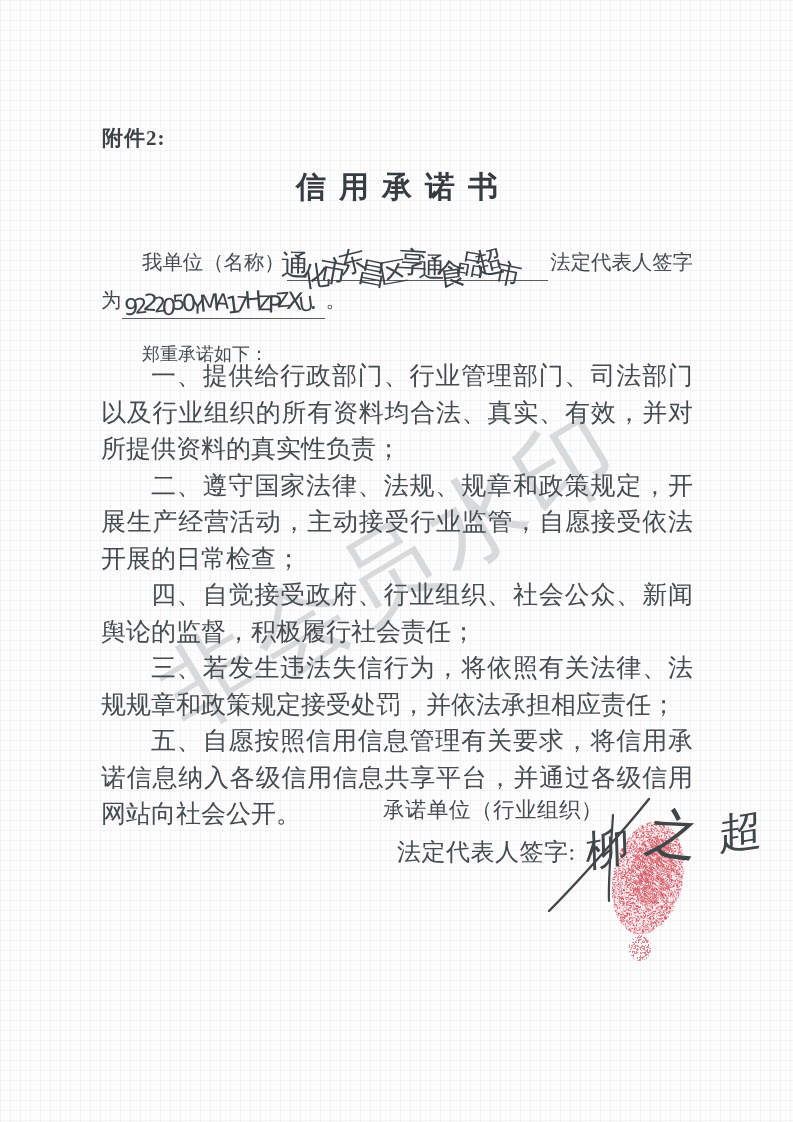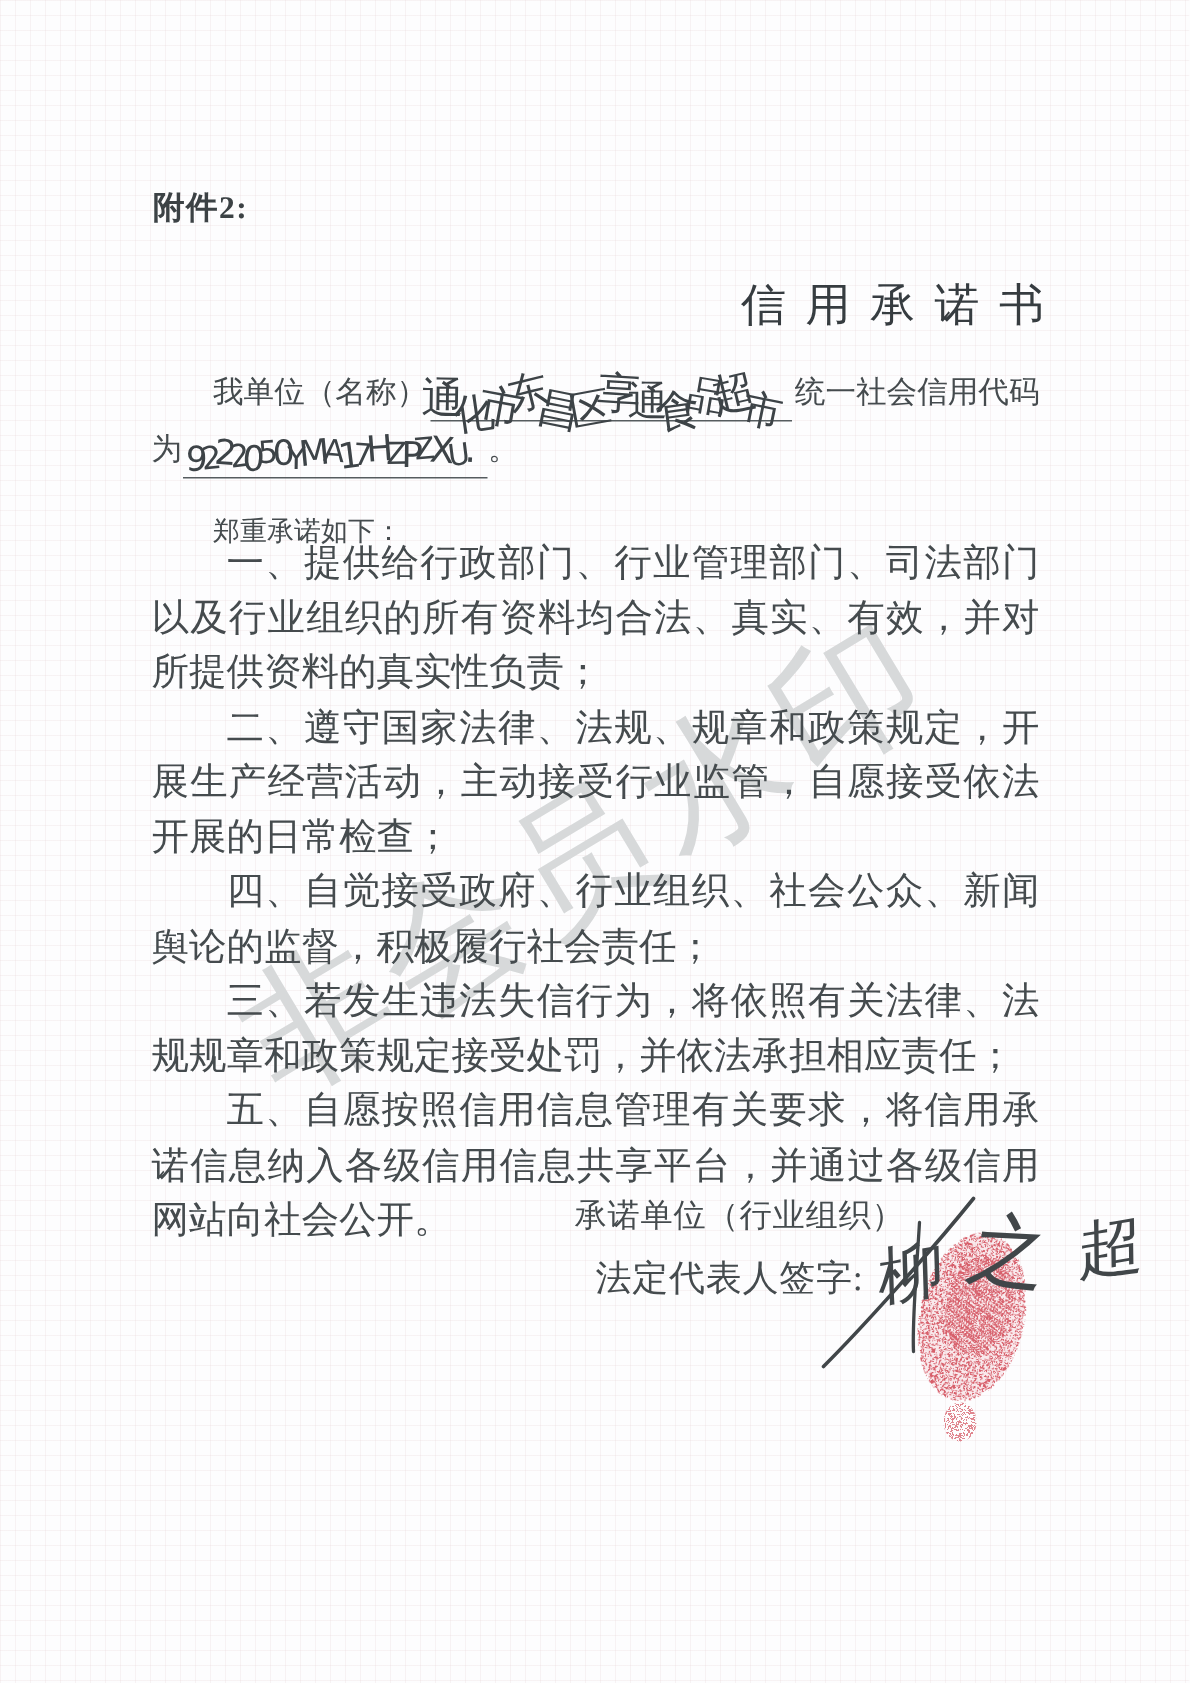--- a/index.html
+++ b/index.html
@@ -26,22 +26,22 @@
     font-size:96px;letter-spacing:7px;white-space:nowrap;
     color:#d7d9da;z-index:1;user-select:none;
   }
   .content{position:absolute;left:0;top:0;width:709px;height:1122px;z-index:2;color:#454b4e;}
   .attach{
     position:absolute;left:102px;top:124px;
     font-size:21px;font-weight:700;color:#3c4245;letter-spacing:1px;
   }
   .title{
     position:absolute;left:101px;top:167px;width:592px;
-    text-align:right;font-size:30px;font-weight:400;color:#363c40;
-    letter-spacing:13px;text-indent:13px;margin:16px;
+    text-align:center;font-size:30px;font-weight:700;color:#363c40;
+    letter-spacing:13px;text-indent:13px;margin:0;
   }
   .bodyline{
     position:absolute;left:101px;width:592px;height:38px;
     font-size:20.4px;line-height:38px;
   }
   .intro1{top:243px;display:flex;align-items:baseline;}
   .intro1 .lead{padding-left:41px;white-space:nowrap;}
   .intro2{top:281px;display:flex;align-items:baseline;}
   .blank{
     position:relative;border-bottom:1.6px solid #565c5f;height:30px;align-self:flex-end;
@@ -83,21 +83,21 @@
 
     <div class="attach">附件2:</div>
 
     <h1 class="title">信用承诺书</h1>
 
     <div class="bodyline intro1">
       <span class="lead">我单位（名称）</span>
       <span class="blank name">
         <span class="hw hw-name"><span style="display: inline-block; transform: rotate(1.8deg) translateY(-5.1px) scale(1.01);">通</span><span style="display: inline-block; transform: rotate(-7.2deg) translateY(6.2px) scale(0.98);">化</span><span style="display: inline-block; transform: rotate(11.1deg) translateY(1.1px) scale(1.02);">市</span><span style="display: inline-block; transform: rotate(-12.9deg) translateY(-6.9px) scale(0.97);">东</span><span style="display: inline-block; transform: rotate(12.3deg) translateY(3.4px) scale(1.03);">昌</span><span style="display: inline-block; transform: rotate(-9.3deg) translateY(4.7px) scale(0.97);">区</span><span style="display: inline-block; transform: rotate(4.5deg) translateY(-6.4px) scale(1.04);">享</span><span style="display: inline-block; transform: rotate(1.2deg) translateY(-0.6px) scale(0.96);">通</span><span style="display: inline-block; transform: rotate(-6.6deg) translateY(6.8px) scale(1.05);">食</span><span style="display: inline-block; transform: rotate(10.8deg) translateY(-3.8px) scale(0.95);">品</span><span style="display: inline-block; transform: rotate(-12.8deg) translateY(-4.3px) scale(1.05);">超</span><span style="display: inline-block; transform: rotate(12.5deg) translateY(6.6px) scale(0.94);">市</span></span>
       </span>
-      <span class="tail">统一社会信用代码</span>
+      <span class="tail">法定代表人签字</span>
     </div>
 
     <div class="bodyline intro2">
       <span>为</span>
       <span class="blank code">
         <span class="hw hw-code"><span style="display: inline-block; transform: rotate(2.5deg) translateY(1.6px) scale(1.04);">9</span><span style="display: inline-block; transform: rotate(-4.6deg) translateY(1.3px) scale(0.96);">2</span><span style="display: inline-block; transform: rotate(5.8deg) translateY(-2.4px) scale(1.05);">2</span><span style="display: inline-block; transform: rotate(-5.9deg) translateY(0.3px) scale(0.95);">2</span><span style="display: inline-block; transform: rotate(4.9deg) translateY(2.3px) scale(1.06);">0</span><span style="display: inline-block; transform: rotate(-2.9deg) translateY(-1.8px) scale(0.94);">5</span><span style="display: inline-block; transform: rotate(0.4deg) translateY(-1.1px) scale(1.06);">0</span><span style="display: inline-block; transform: rotate(2.2deg) translateY(2.5px) scale(0.93);">Y</span><span style="display: inline-block; transform: rotate(-4.4deg) translateY(-0.5px) scale(1.07);">M</span><span style="display: inline-block; transform: rotate(5.7deg) translateY(-2.2px) scale(0.93);">A</span><span style="display: inline-block; transform: rotate(-6deg) translateY(1.9px) scale(1.07);">1</span><span style="display: inline-block; transform: rotate(5.1deg) translateY(0.9px) scale(0.92);">7</span><span style="display: inline-block; transform: rotate(-3.2deg) translateY(-2.5px) scale(1.08);">H</span><span style="display: inline-block; transform: rotate(0.7deg) translateY(0.7px) scale(0.92);">Z</span><span style="display: inline-block; transform: rotate(1.9deg) translateY(2.1px) scale(1.08);">P</span><span style="display: inline-block; transform: rotate(-4.2deg) translateY(-2px) scale(0.91);">Z</span><span style="display: inline-block; transform: rotate(5.6deg) translateY(-0.8px) scale(1.09);">X</span><span style="display: inline-block; transform: rotate(-6deg) translateY(2.5px) scale(0.91);">U</span><span style="display: inline-block; transform: rotate(5.2deg) translateY(-0.8px) scale(1.09);">.</span></span>
       </span>
       <span>。</span>
     </div>
 

